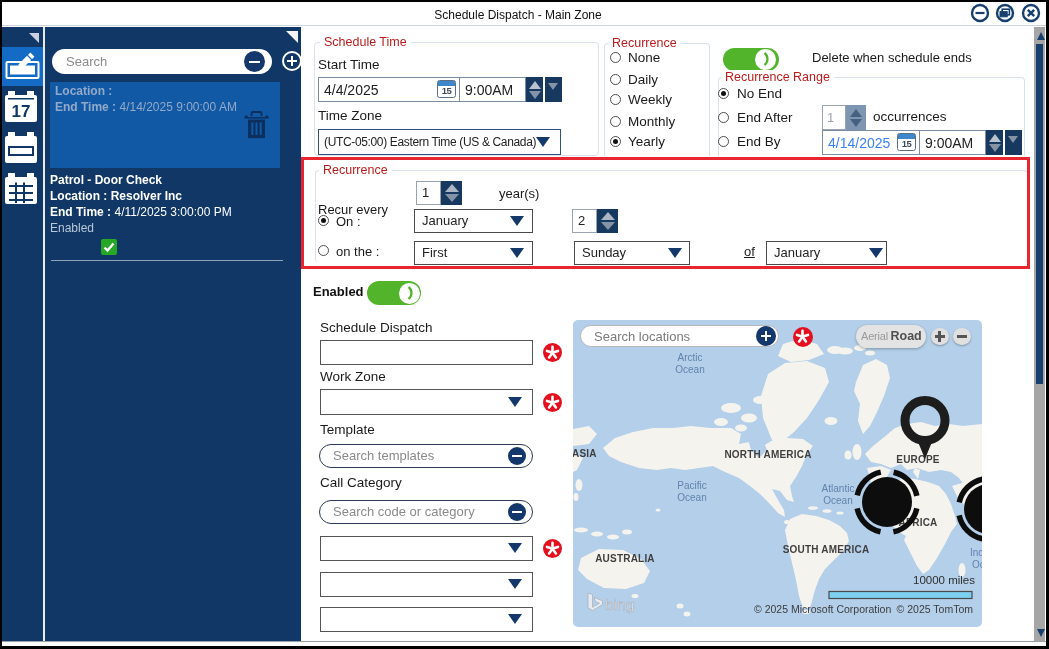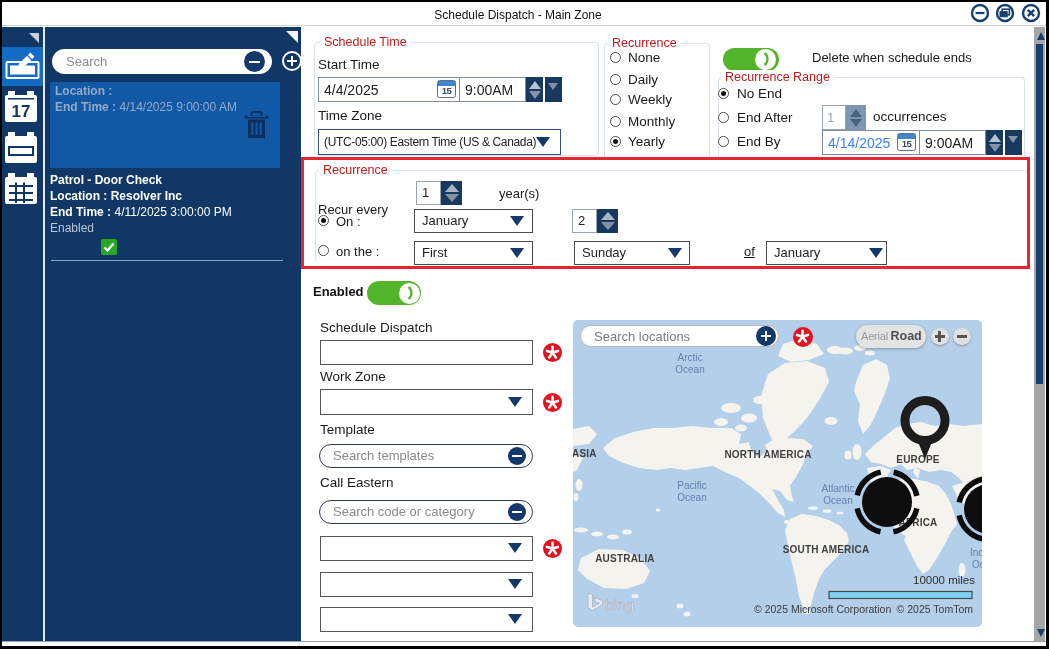--- a/index.html
+++ b/index.html
@@ -274,21 +274,21 @@
           <rect x="8.2" y="2.6" width="2.6" height="8.1" rx="1.3" transform="rotate(144 9.5 9.7)"></rect>
           <rect x="8.2" y="2.6" width="2.6" height="8.1" rx="1.3" transform="rotate(216 9.5 9.7)"></rect>
           <rect x="8.2" y="2.6" width="2.6" height="8.1" rx="1.3" transform="rotate(288 9.5 9.7)"></rect>
         </g>
       </svg>
     <div class="abs lbl" style="left:320px;top:422px;">Template</div>
     <div class="abs" style="left:319px;top:444px;width:214px;height:24px;border:1px solid #2b3a55;border-radius:12px;box-sizing:border-box;background:#fff;"></div>
     <div class="abs" style="left:333px;top:448px;font-size:13px;color:#8a8a8a;">Search templates</div>
     <div class="abs" style="left:508px;top:447px;width:18px;height:18px;border-radius:50%;background:#14386b;"></div>
     <div class="abs" style="left:512px;top:455px;width:10px;height:2.2px;background:#fff;"></div>
-    <div class="abs lbl" style="left:320px;top:475px;">Call Eastern</div>
+    <div class="abs lbl" style="left:320px;top:475px;">Call Category</div>
     <div class="abs" style="left:319px;top:500px;width:214px;height:24px;border:1px solid #2b3a55;border-radius:12px;box-sizing:border-box;background:#fff;"></div>
     <div class="abs" style="left:333px;top:504px;font-size:13px;color:#8a8a8a;">Search code or category</div>
     <div class="abs" style="left:508px;top:503px;width:18px;height:18px;border-radius:50%;background:#14386b;"></div>
     <div class="abs" style="left:512px;top:511px;width:10px;height:2.2px;background:#fff;"></div>
     <div class="abs tb" style="left:320px;top:536px;width:213px;height:25px;border-color:#555;"></div>
     <div class="abs tri-d" style="left:508px;top:543px;"></div>
     <div class="badge abs" style="left:543px;top:539px;"></div>
       <svg class="ast" style="left:543px;top:539px;" viewBox="0 0 19 19">
         <g fill="#fff">
           <rect x="8.2" y="2.6" width="2.6" height="8.1" rx="1.3" transform="rotate(0 9.5 9.7)"></rect>

